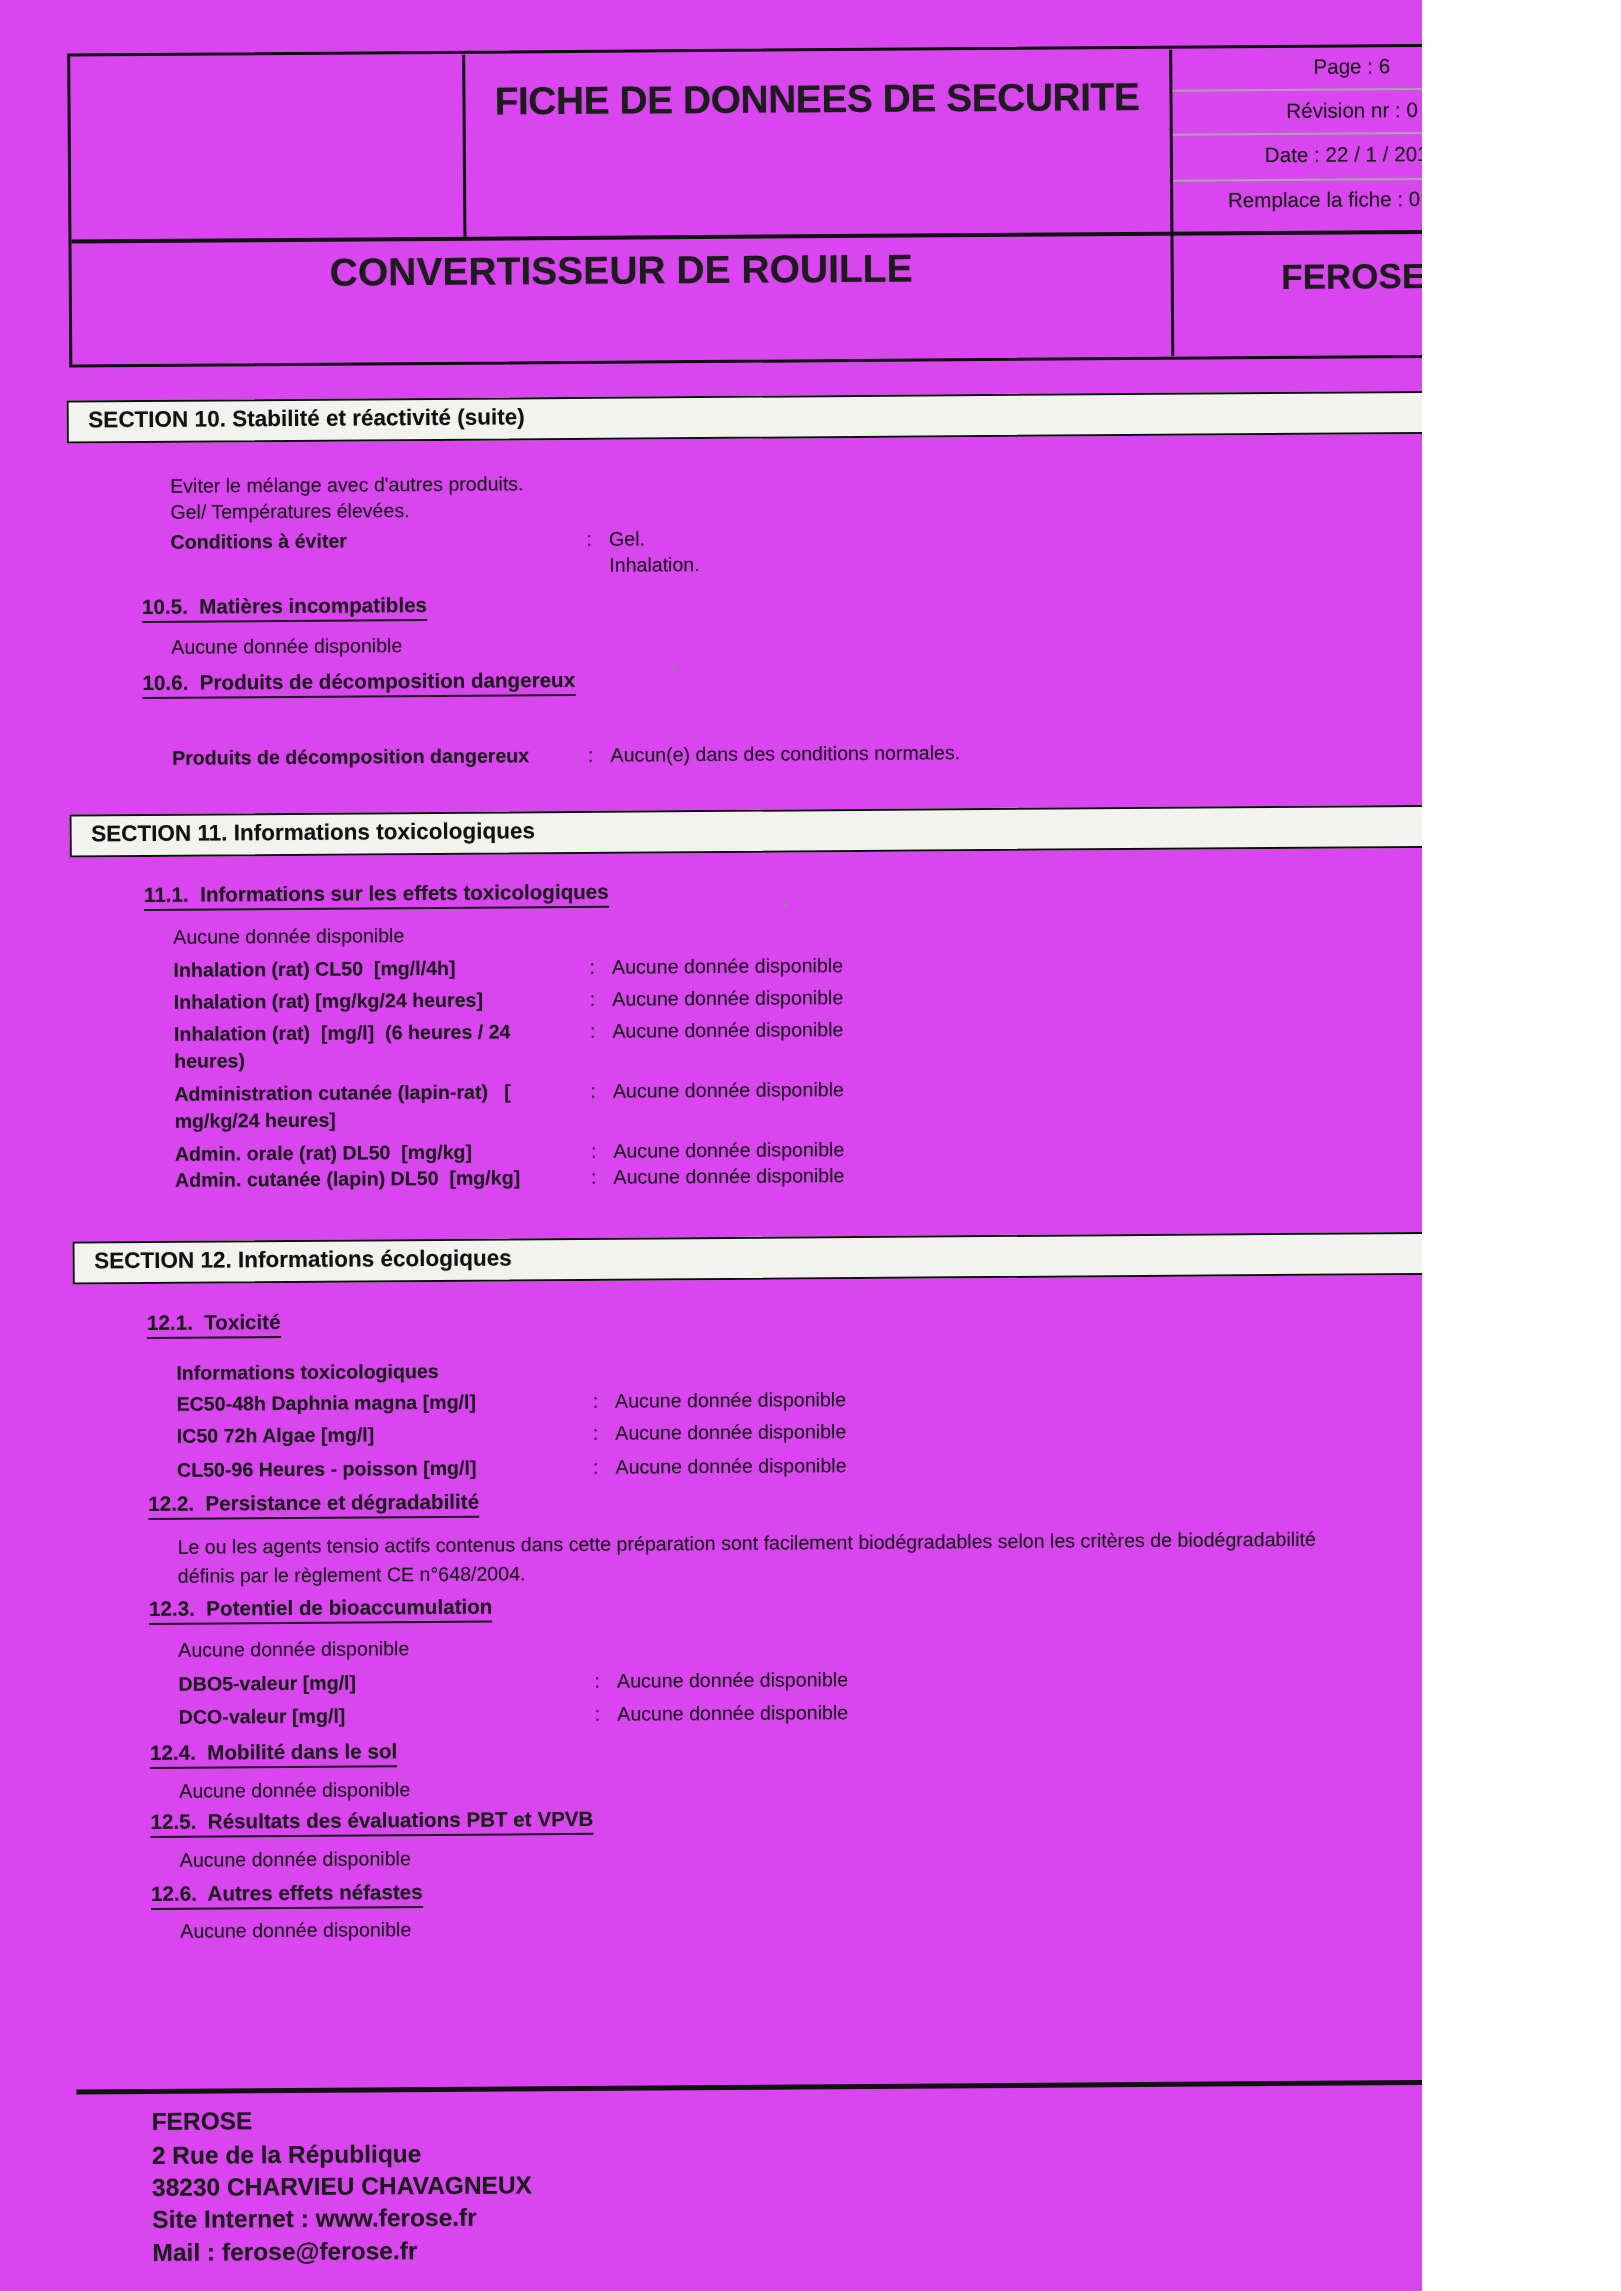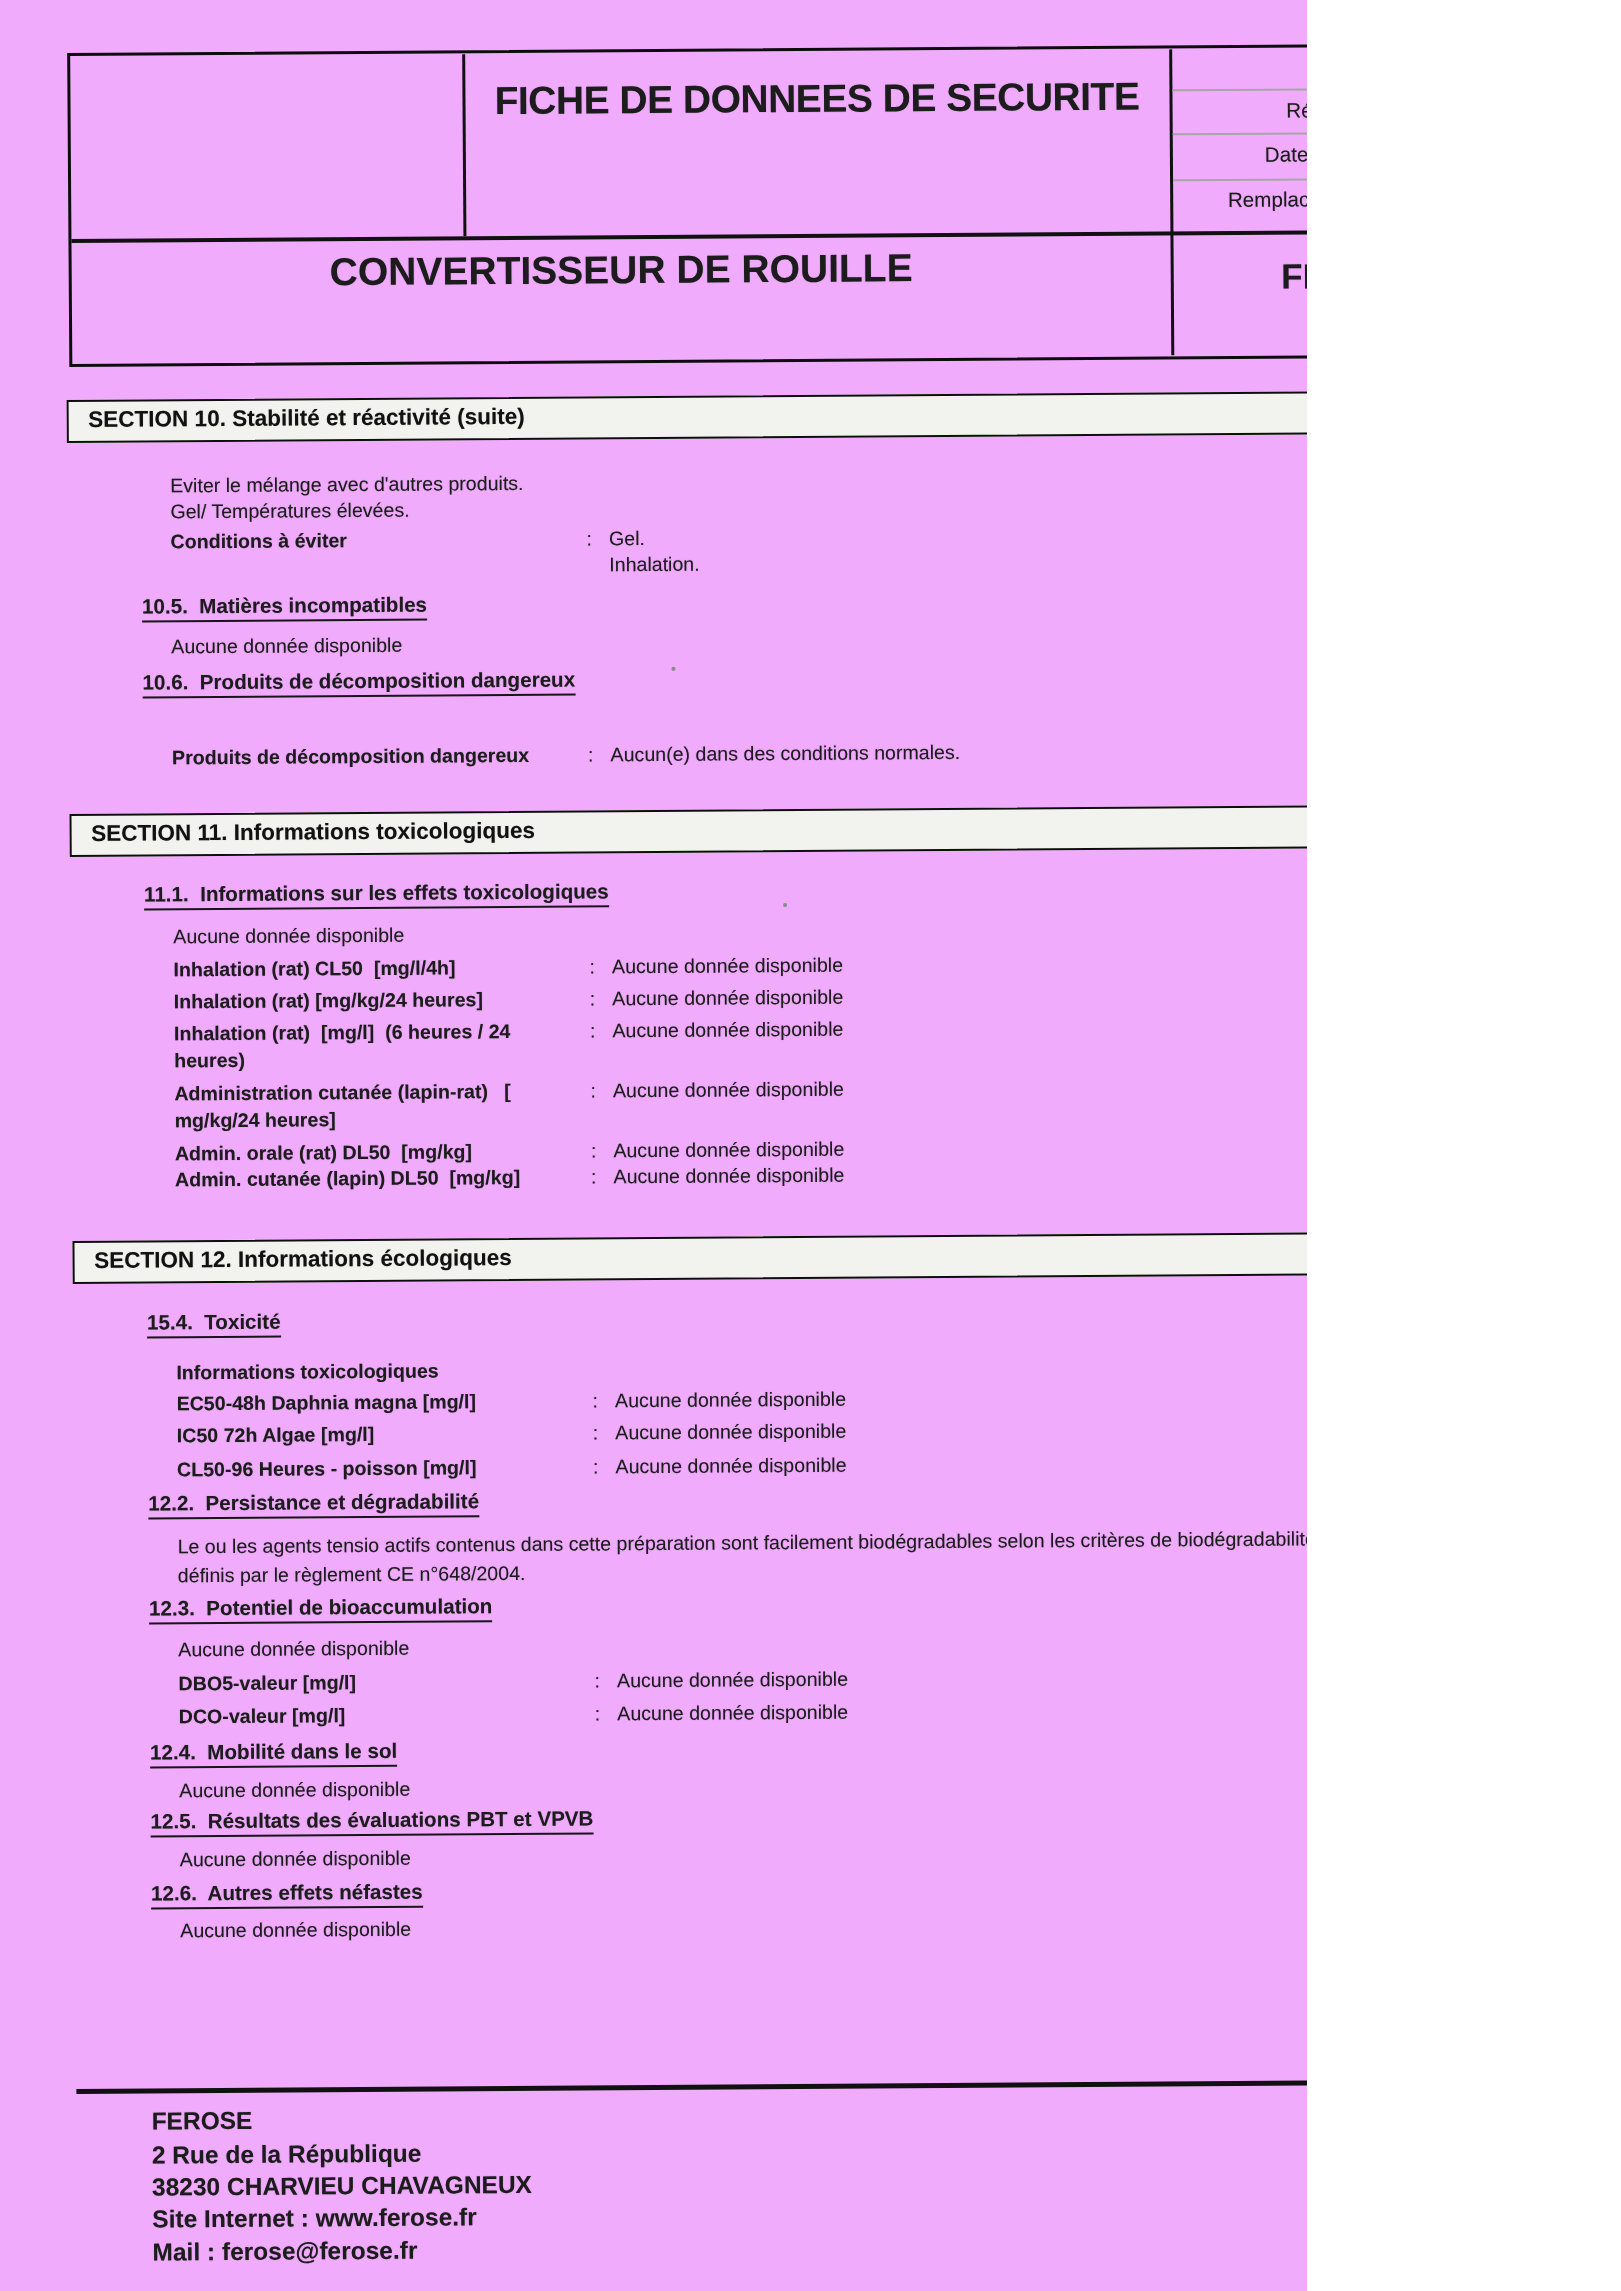--- a/index.html
+++ b/index.html
@@ -1,17 +1,17 @@
 <!DOCTYPE html>
 <html><head>
 <meta charset="utf-8">
 <style>
   html,body{margin:0;padding:0;background:#ffffff;}
   .sheet{
-    position:relative;width:1307px;height:2292px;background:#f0abfc;
+    position:relative;width:1422px;height:2292px;background:#d946ef;
     font-family:"Liberation Sans", sans-serif;color:#1c1c1c;overflow:hidden;
     text-shadow:0 0 1px rgba(30,30,30,.35);
   }
   .tilt{position:absolute;inset:0;transform:rotate(-0.4deg);transform-origin:50% 45%;}
   .abs{position:absolute;white-space:pre-wrap;}
   .line{position:absolute;background:#111;}
   .gline{position:absolute;background:#a6a6a6;}
   
   .tbl{position:absolute;left:74px;top:49px;width:1468px;height:314px;border:3.9px solid #0d0d0d;box-sizing:border-box;}
   .doc-title{left:471px;top:78px;width:705px;text-align:center;font-size:39px;font-weight:bold;letter-spacing:-0.5px;}
@@ -115,21 +115,21 @@
   </div>
   <div class="row" style="top:1163px;">
     <span class="lbl">Admin. cutanée (lapin) DL50  [mg/kg]</span>
     <span class="sep">:</span>
     <span class="val">Aucune donnée disponible</span>
   </div>
 
   <div class="bar" style="top:1237px;">
     <span>SECTION 12.  Informations écologiques</span>
   </div>
-  <div class="abs h" style="top:1306px;"><span>15.4.  Toxicité</span></div>
+  <div class="abs h" style="top:1306px;"><span>12.1.  Toxicité</span></div>
   <div class="abs t b" style="left:174px;top:1356px;">Informations toxicologiques</div>
 
   <div class="row" style="top:1387px;">
     <span class="lbl">EC50-48h Daphnia magna [mg/l]</span>
     <span class="sep">:</span>
     <span class="val">Aucune donnée disponible</span>
   </div>
   <div class="row" style="top:1419px;">
     <span class="lbl">IC50 72h Algae [mg/l]</span>
     <span class="sep">:</span>

